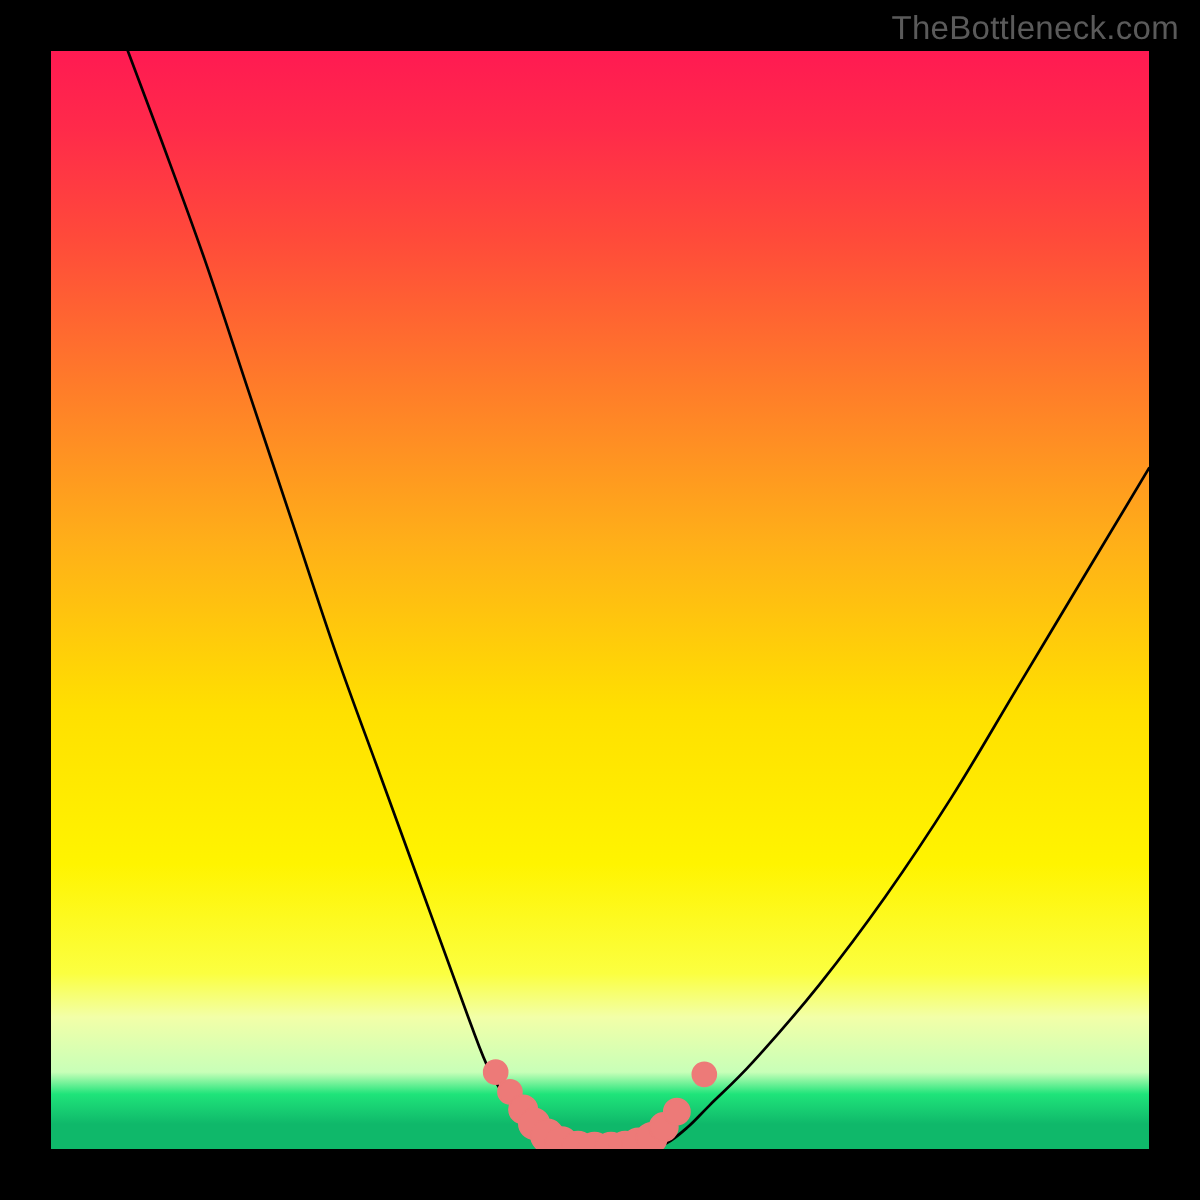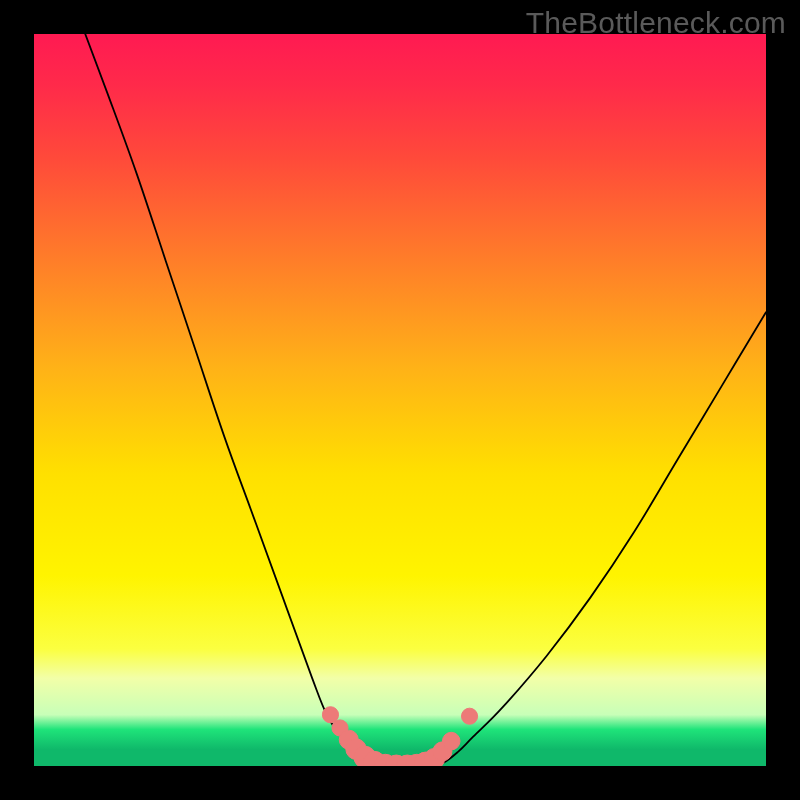--- a/index.html
+++ b/index.html
@@ -44,21 +44,21 @@
       #1fe47a 95%,
       #0fb86a 97.75%,
       #0fb86a 100%
     );
   }
   .watermark {
     position: absolute;
     top: 6px;
     right: 14px;
     font-family: Arial, Helvetica, sans-serif;
-    font-size: 30px;
+    font-size: 22px;
     color: #5a5a5a;
     font-weight: 500;
     letter-spacing: 0.2px;
   }
   svg.curves {
     position: absolute;
     inset: 0;
     width: 732px;
     height: 732px;
     overflow: visible;

